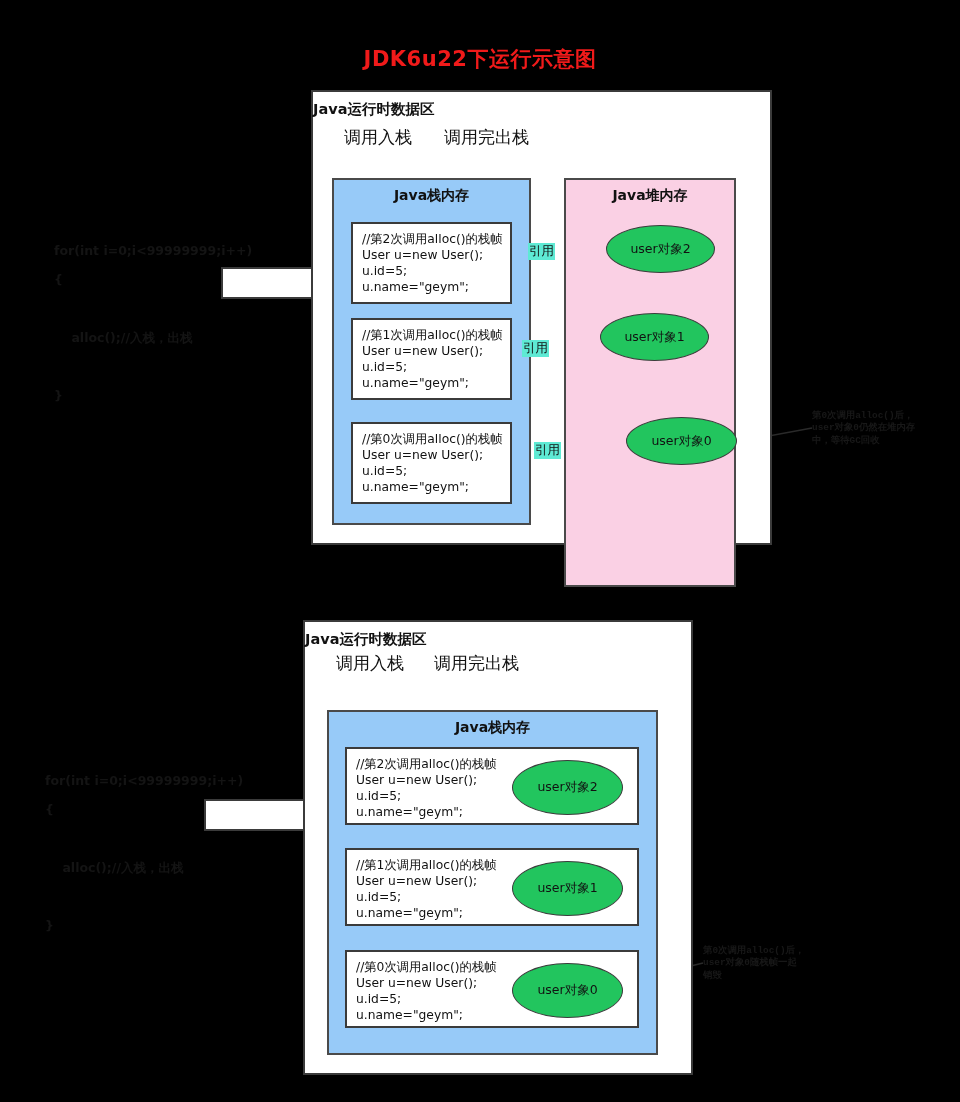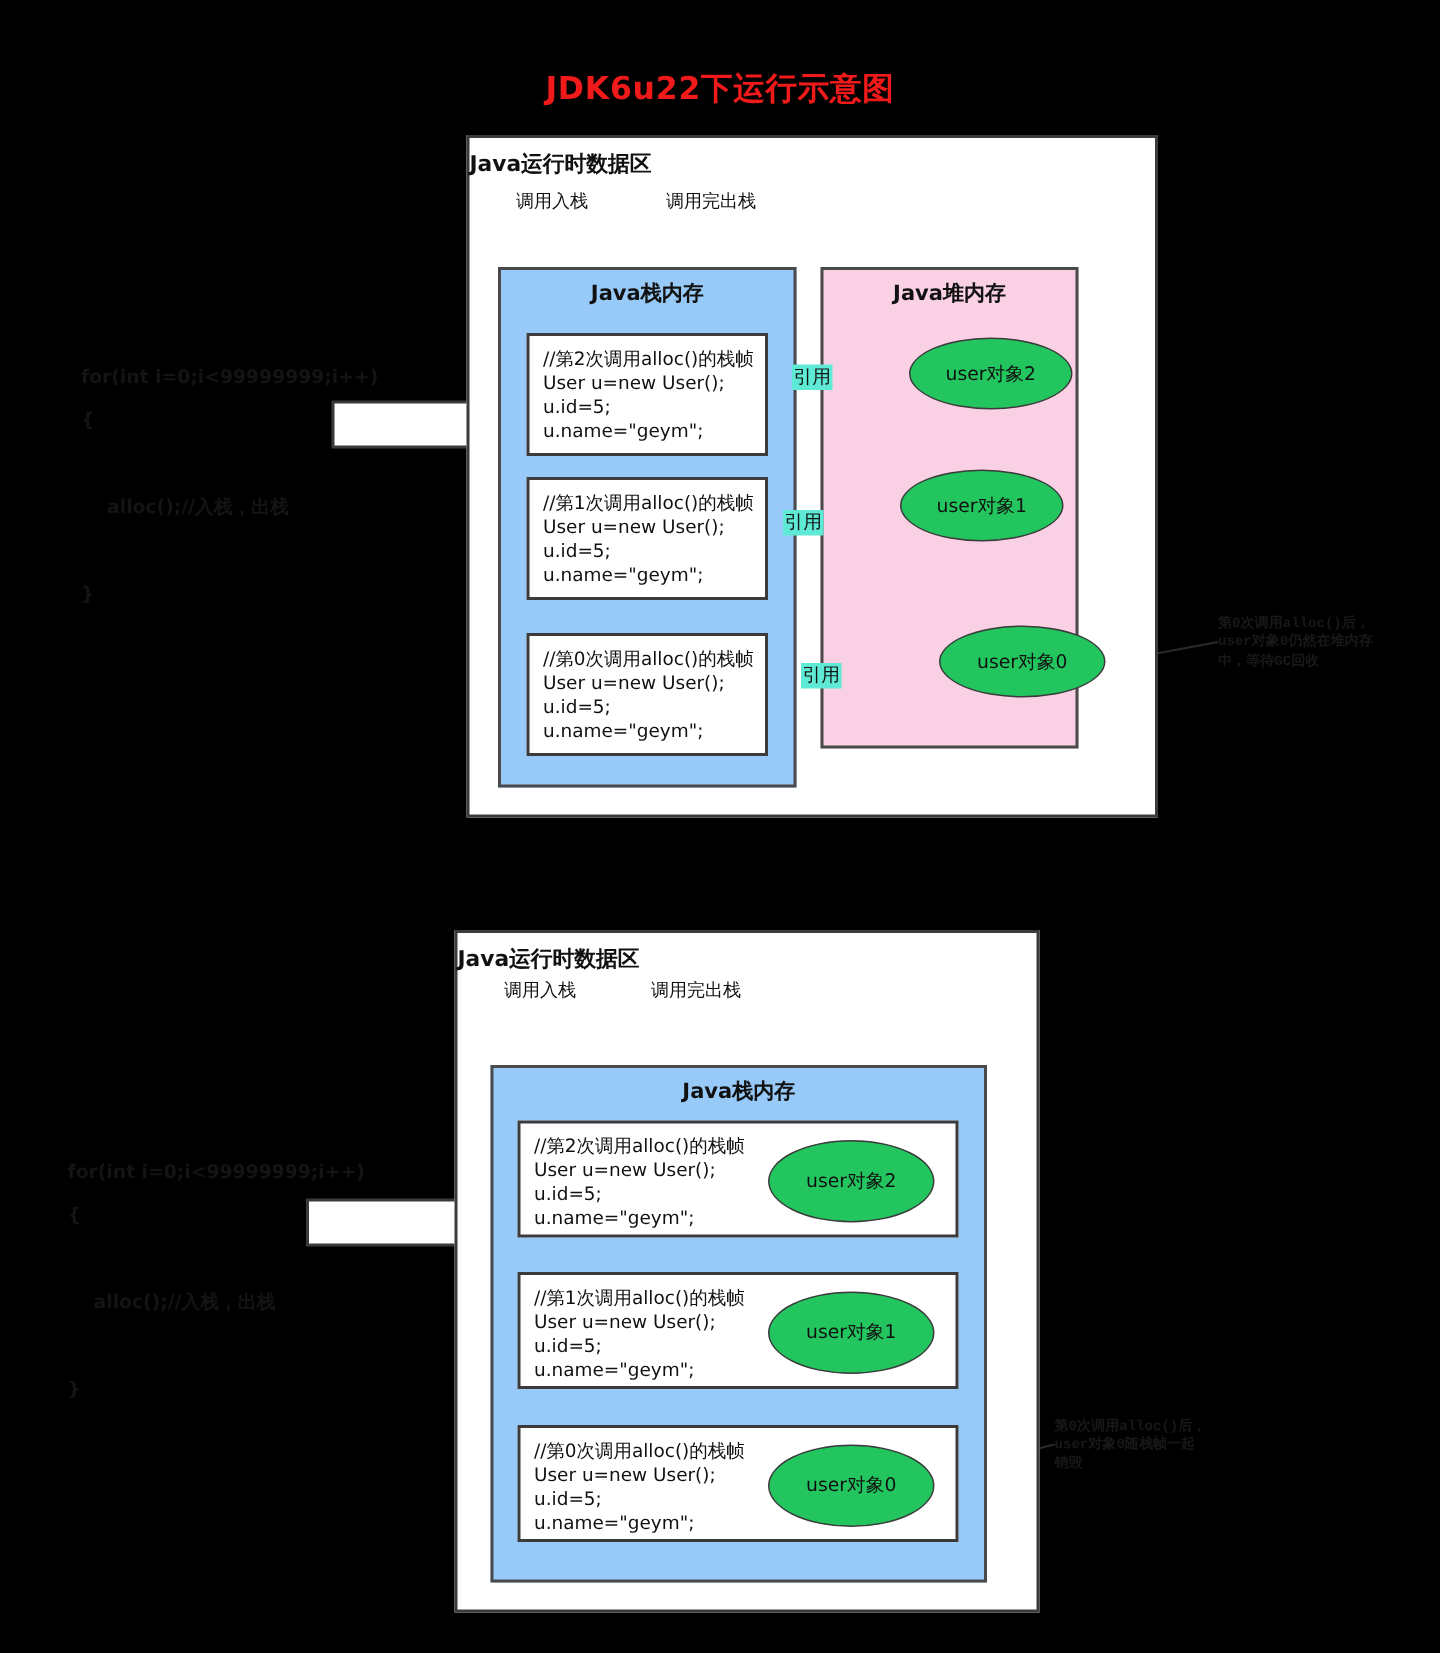--- a/index.html
+++ b/index.html
@@ -47,21 +47,21 @@
     background:#22c55e;box-sizing:border-box;
     display:flex;align-items:center;justify-content:center;
     font-size:12.5px;color:#111;
   }
 
   .arrow-label{
     position:absolute;font-size:12.5px;color:#111;background:#5eead4;
     padding:0 1px;
   }
   .flow-label{
-    position:absolute;font-size:12px;color:#111;
+    position:absolute;font-size:17px;color:#111;
   }
 
   .code-left{
     position:absolute;color:#141414;font-weight:bold;font-size:12.5px;
     line-height:29px;white-space:pre;
   }
 
   .note{
     position:absolute;color:#181818;font-size:9.4px;line-height:12.4px;
     white-space:pre;font-weight:bold;font-family:Liberation Mono, monospace;
@@ -125,21 +125,21 @@
     <div class="outer-title">Java运行时数据区</div>
   </div>
 
   <div class="flow-label" style="left:344px;top:126px;">调用入栈</div>
   <div class="flow-label" style="left:444px;top:126px;">调用完出栈</div>
 
   <div class="stack-box" style="left:332px;top:178px;width:199px;height:347px;">
     <div class="mem-title">Java栈内存</div>
   </div>
 
-  <div class="heap-box" style="left:547px;top:178px;width:172px;height:321px;">
+  <div class="heap-box" style="left:564px;top:178px;width:172px;height:409px;">
     <div class="mem-title">Java堆内存</div>
   </div>
 
   <div class="frame" style="left:351px;top:222px;width:161px;height:82px;">
     <div class="frame-code">//第2次调用alloc()的栈帧</div>
     <div class="frame-code" style="top:23px;">User u=new User();</div>
     <div class="frame-code" style="top:39px;">u.id=5;</div>
     <div class="frame-code" style="top:55px;">u.name="geym";</div>
   </div>
 

